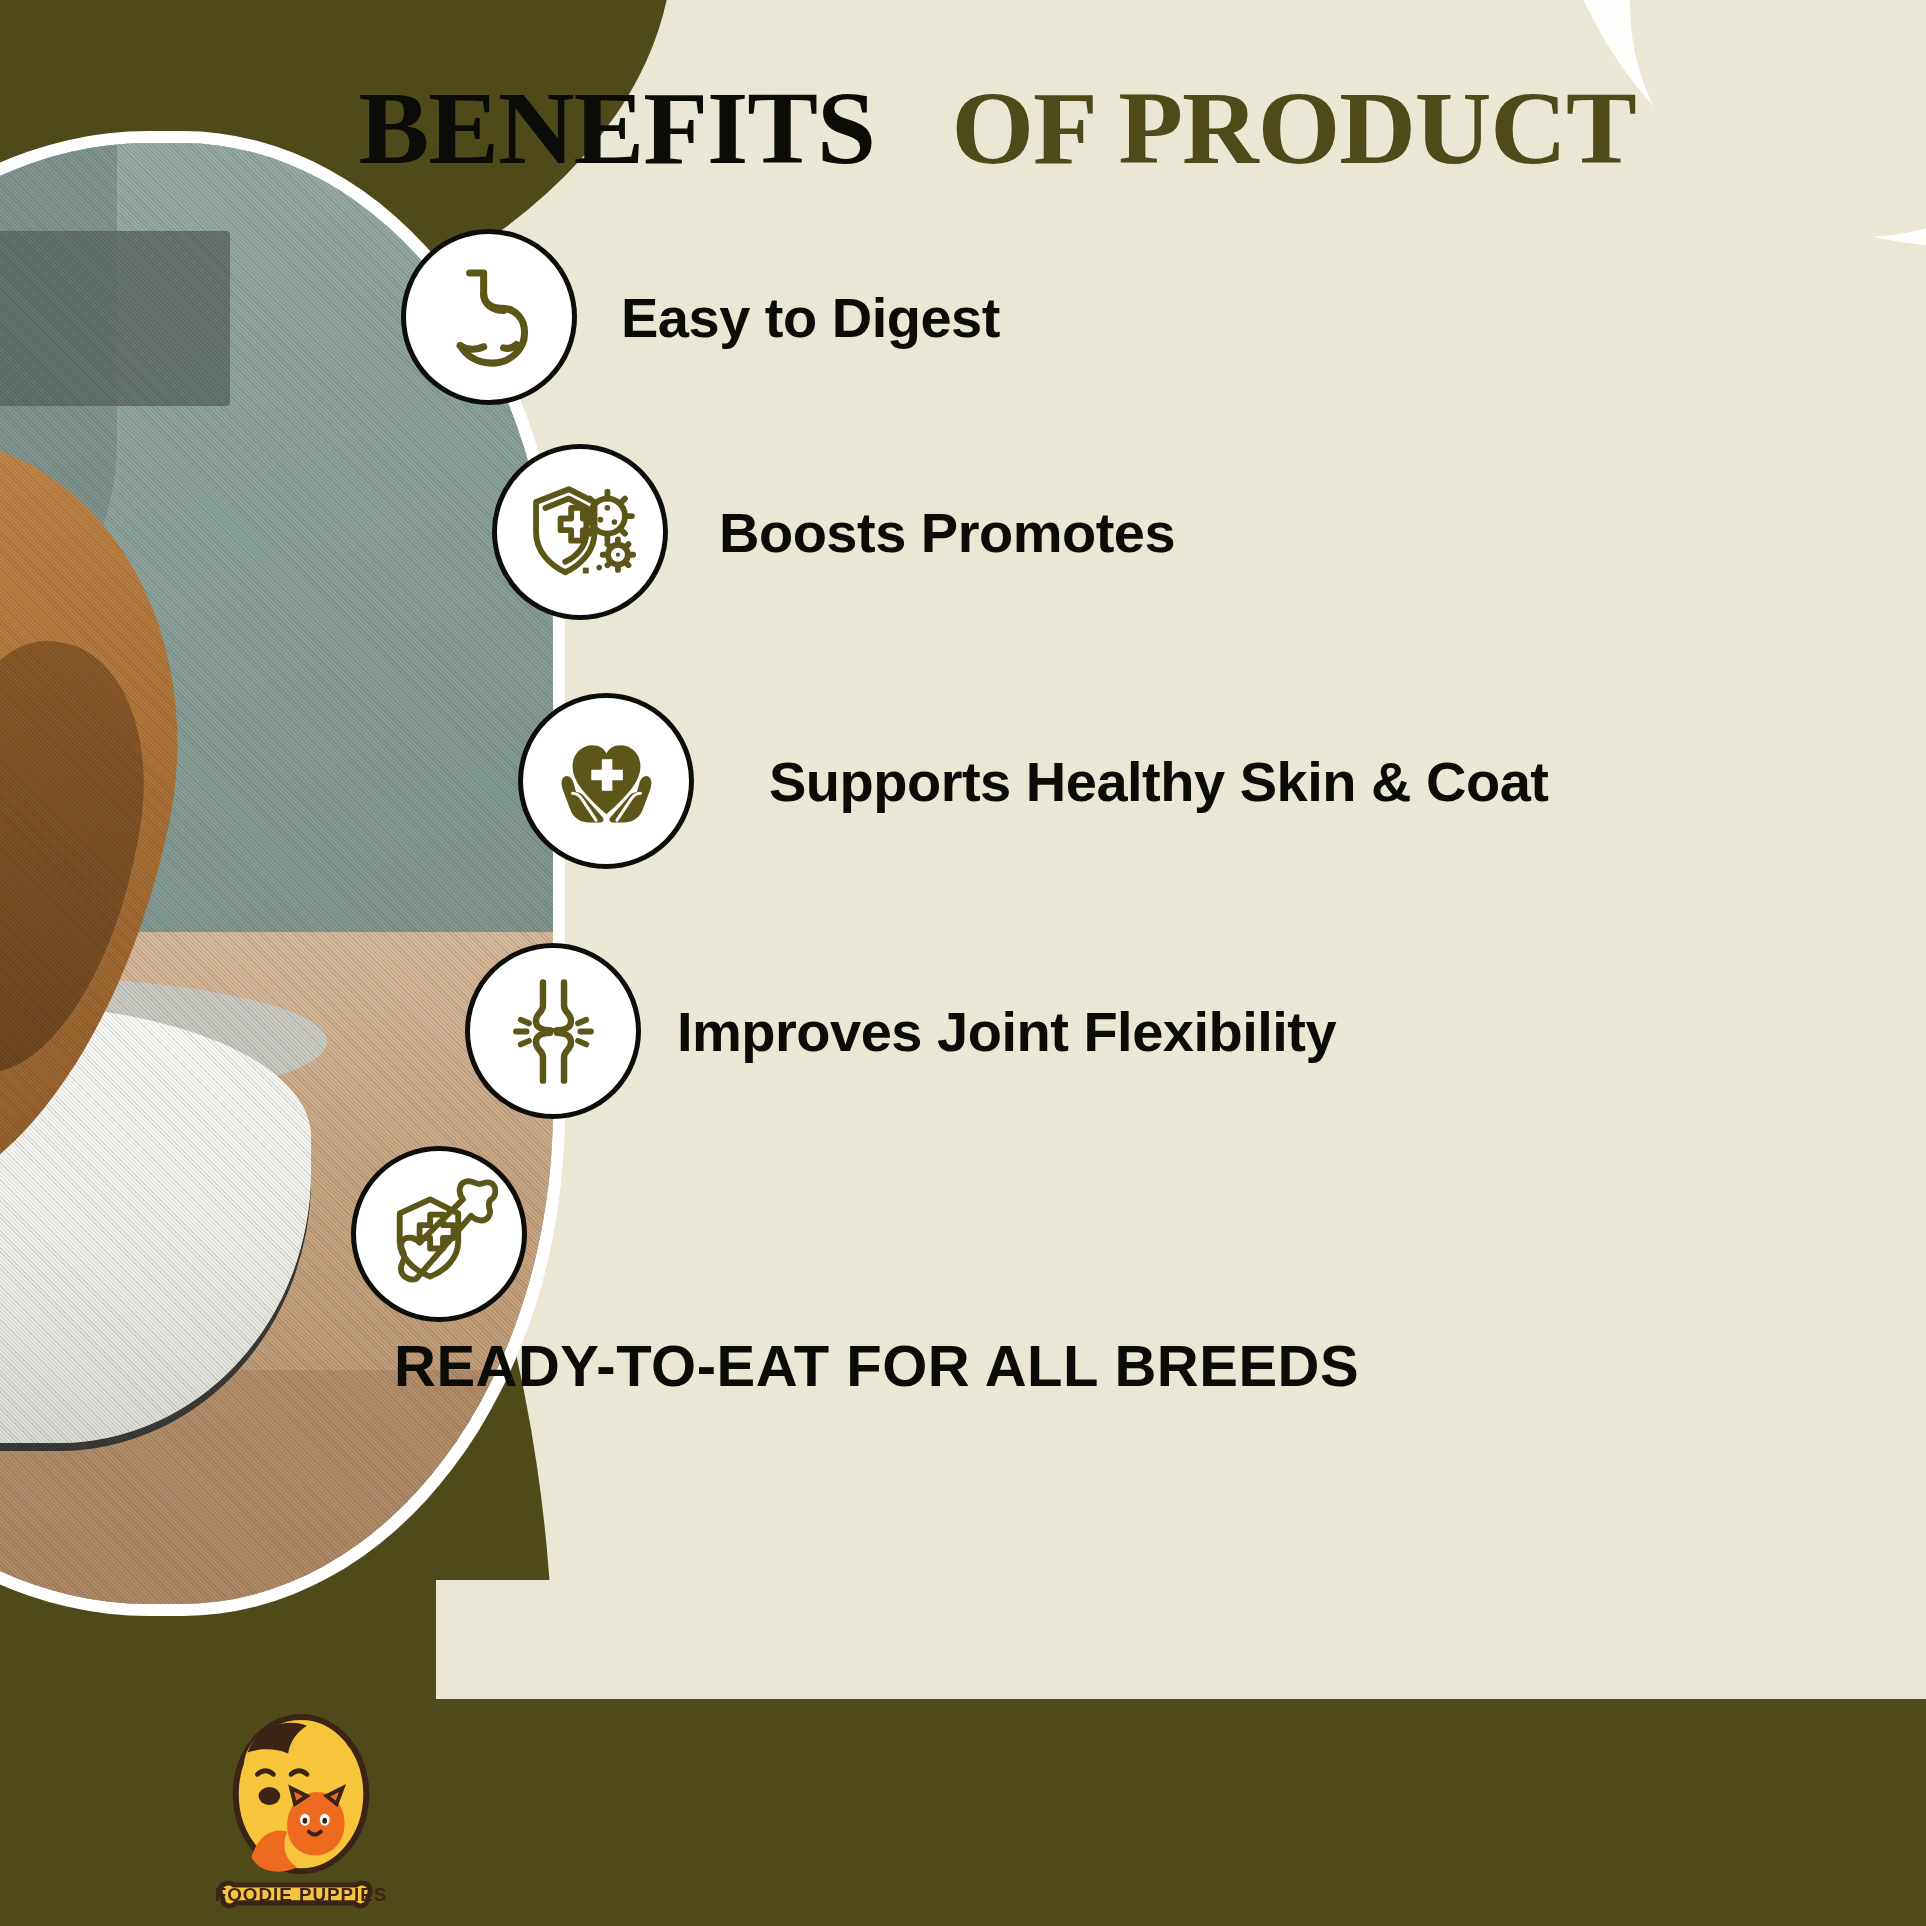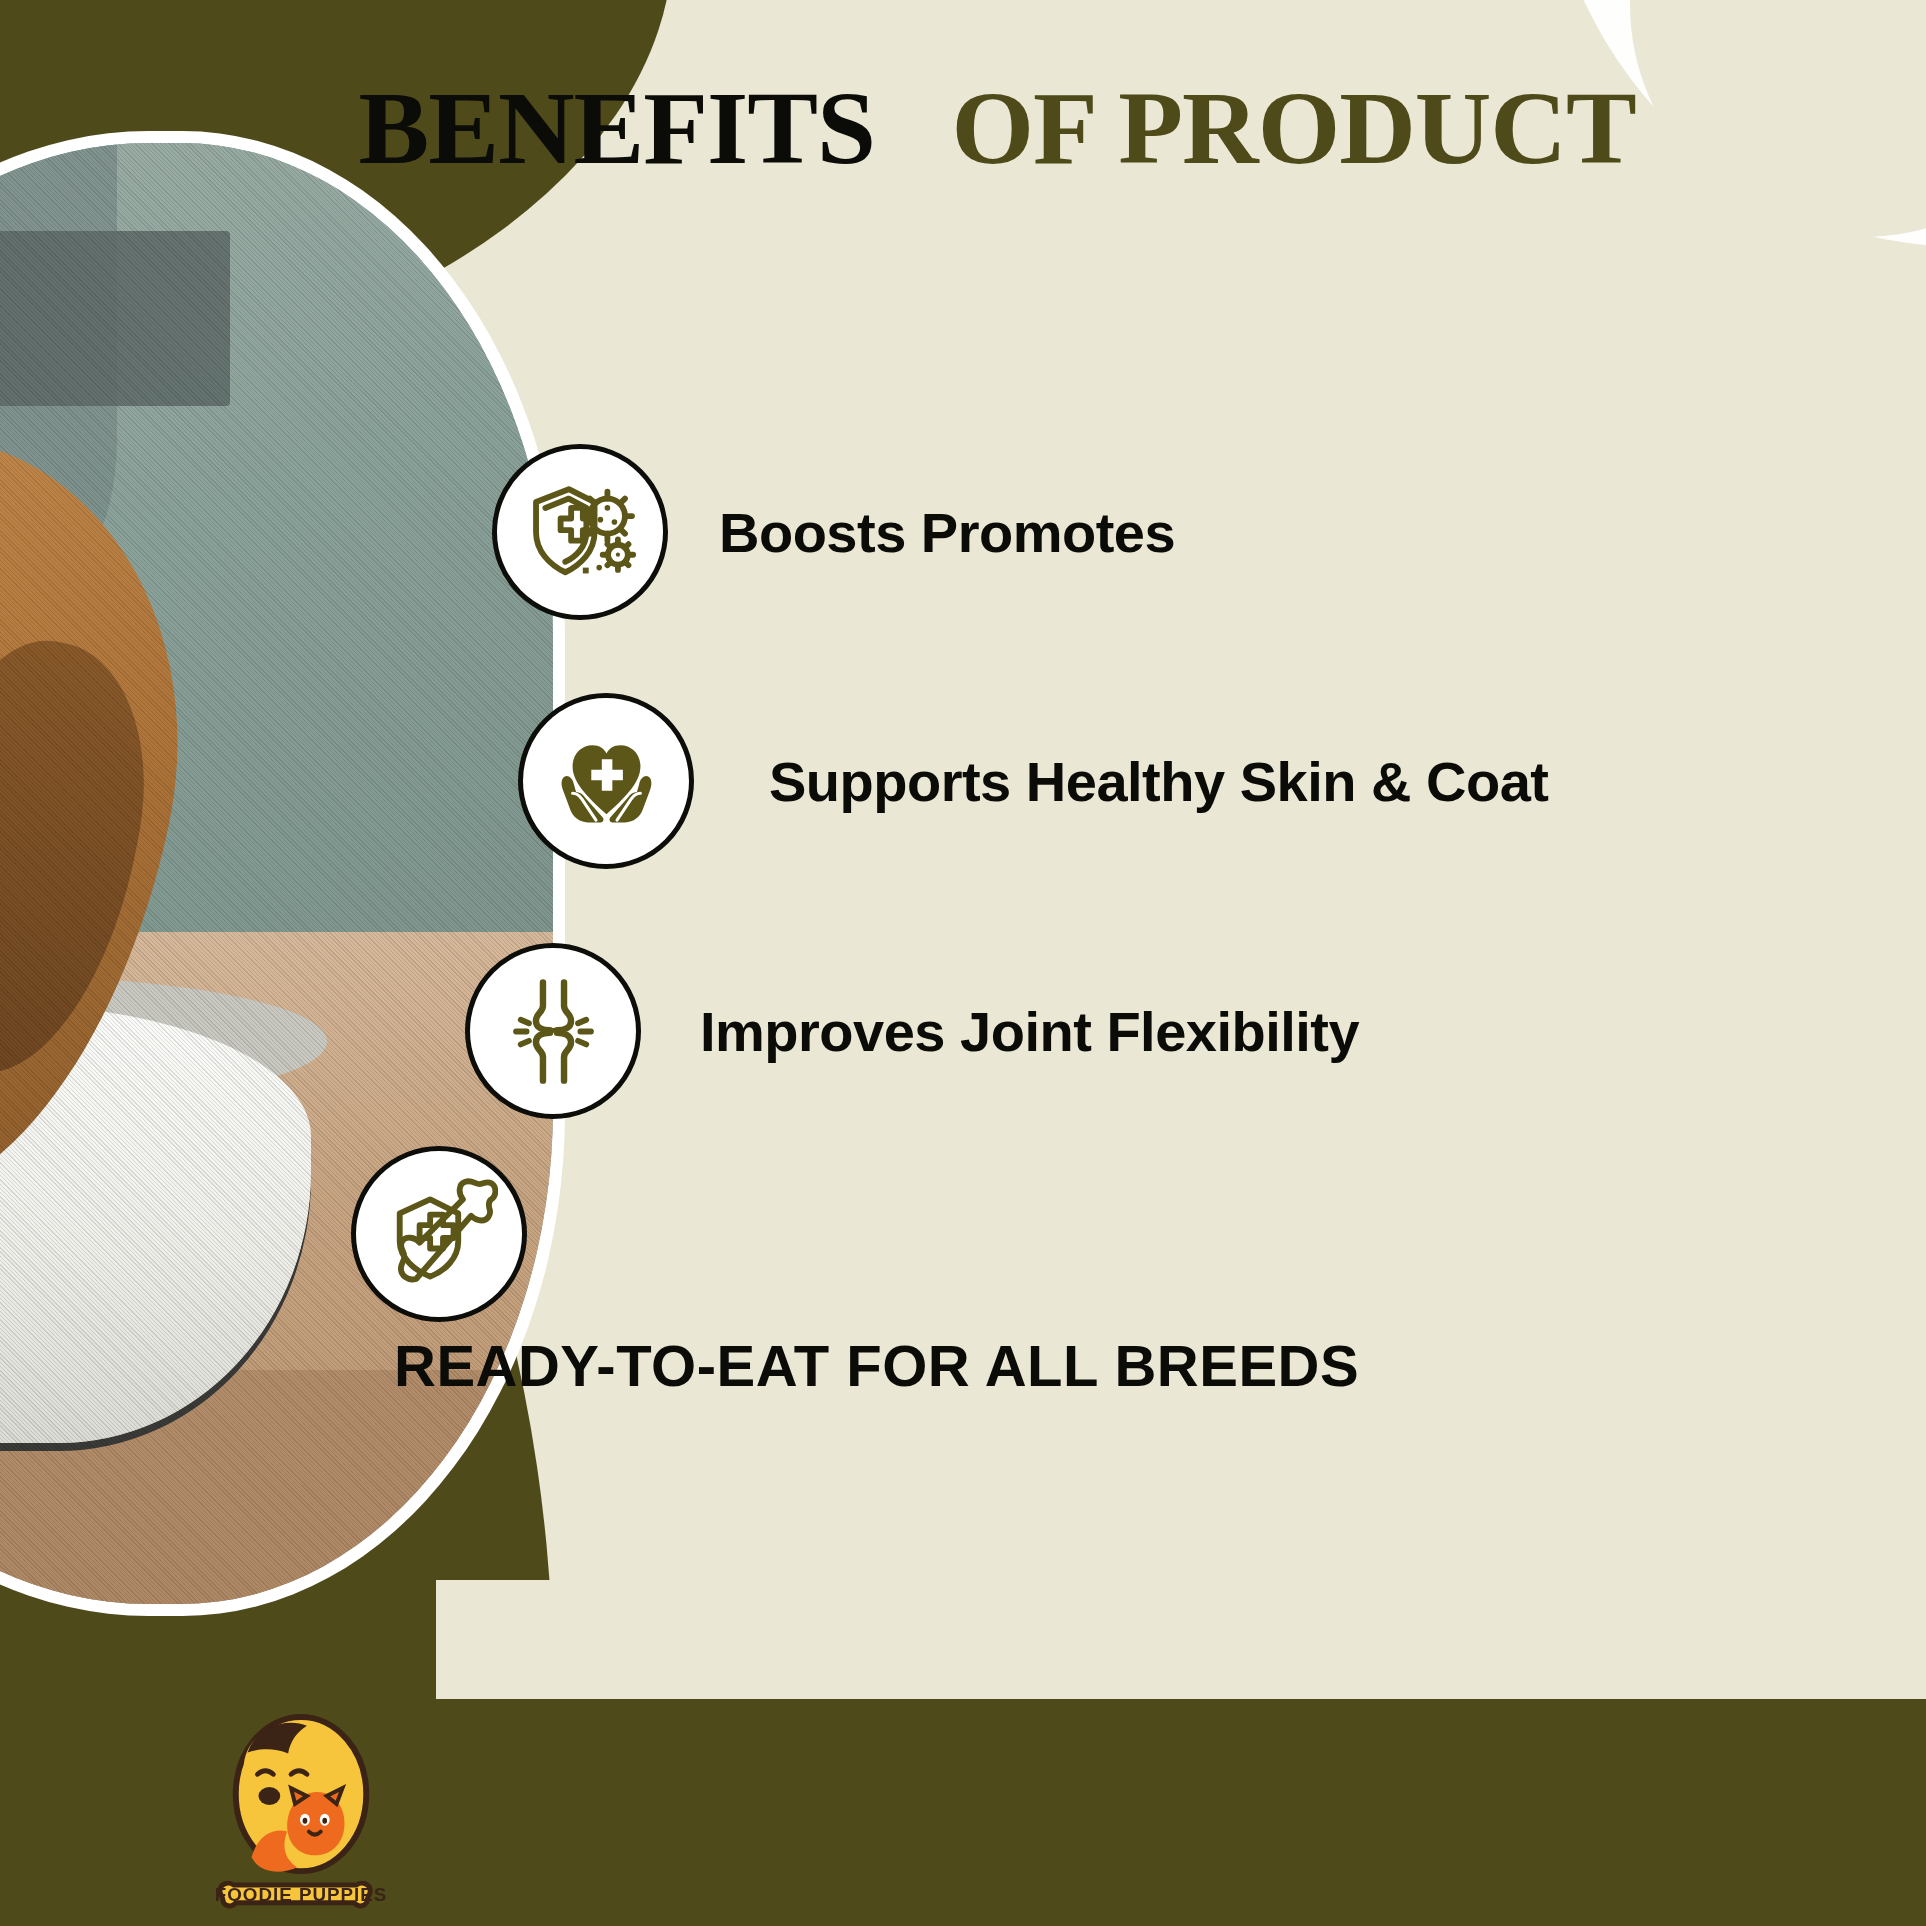--- a/index.html
+++ b/index.html
@@ -184,21 +184,21 @@
   }
 
   #b1 { left:401px;  top:229px; }
   #b2 { left:492px;  top:444px; }
   #b3 { left:518px;  top:693px;gap:27px; }
   #b4 { left:465px;  top:943px; }
   #b5 { left:351px;  top:1146px; }
   #b1 .blabel { margin-left:44px; }
   #b2 .blabel { margin-left:51px; }
   #b3 .blabel { margin-left:48px; }
-  #b4 .blabel { margin-left:59px; }
+  #b4 .blabel { margin-left:36px; }
   #b5 .blabel { margin-left:40px; }
 
   
   .ready {
     position:absolute;
     left:394px; top:1332px;
     font-size:58px;
     font-weight:700;
     color:#0B0B08;
     letter-spacing:0.5px;
@@ -358,20 +358,32 @@
       <span class="ph-grain"></span>
     </div>
   </div>
 
   <div class="title">
     <span class="t-black">BENEFITS</span>
     <span>&nbsp;</span>
     <span class="t-olive">OF PRODUCT</span>
   </div>
 
+  <div class="benefit" id="b1">
+    <div class="bubble">
+      <svg viewBox="0 0 100 100" fill="none" stroke="#5C5718" stroke-width="6" stroke-linecap="round" stroke-linejoin="round">
+        <path d="M33 12 h12 v18 c0 8 7 12 15 12 c12 0 20 9 20 21 c0 15 -13 26 -28 26
+                 c-12 0 -22 -6 -27 -15"></path>
+        <path d="M45 30 c0 9 8 14 17 14"></path>
+        <path d="M25 74 c6 4 14 4 20 1"></path>
+        <path d="M62 76 c4 1 8 0 11 -3"></path>
+      </svg>
+    </div>
+    <div class="blabel">Easy to Digest</div>
+  </div>
 
   <div class="benefit" id="b2">
     <div class="bubble">
       <svg viewBox="0 0 100 100" fill="none" stroke="#5C5718" stroke-width="5" stroke-linecap="round" stroke-linejoin="round">
         <path d="M12 24 L40 13 L62 24 V50 c0 16 -12 28 -25 34 C24 78 12 66 12 50 Z"></path>
         <path d="M20 29 L40 21 L55 29 V50 c0 12 -9 21 -18 25"></path>
         <path d="M33 38 h9 v-9 h10 v9 h9 v10 h-9 v9 h-10 v-9 h-9 z"></path>
         <circle cx="73" cy="36" r="15"></circle>
         <circle cx="73" cy="29" r="2.4" fill="#5C5718" stroke="none"></circle>
         <circle cx="67" cy="39" r="2.4" fill="#5C5718" stroke="none"></circle>

